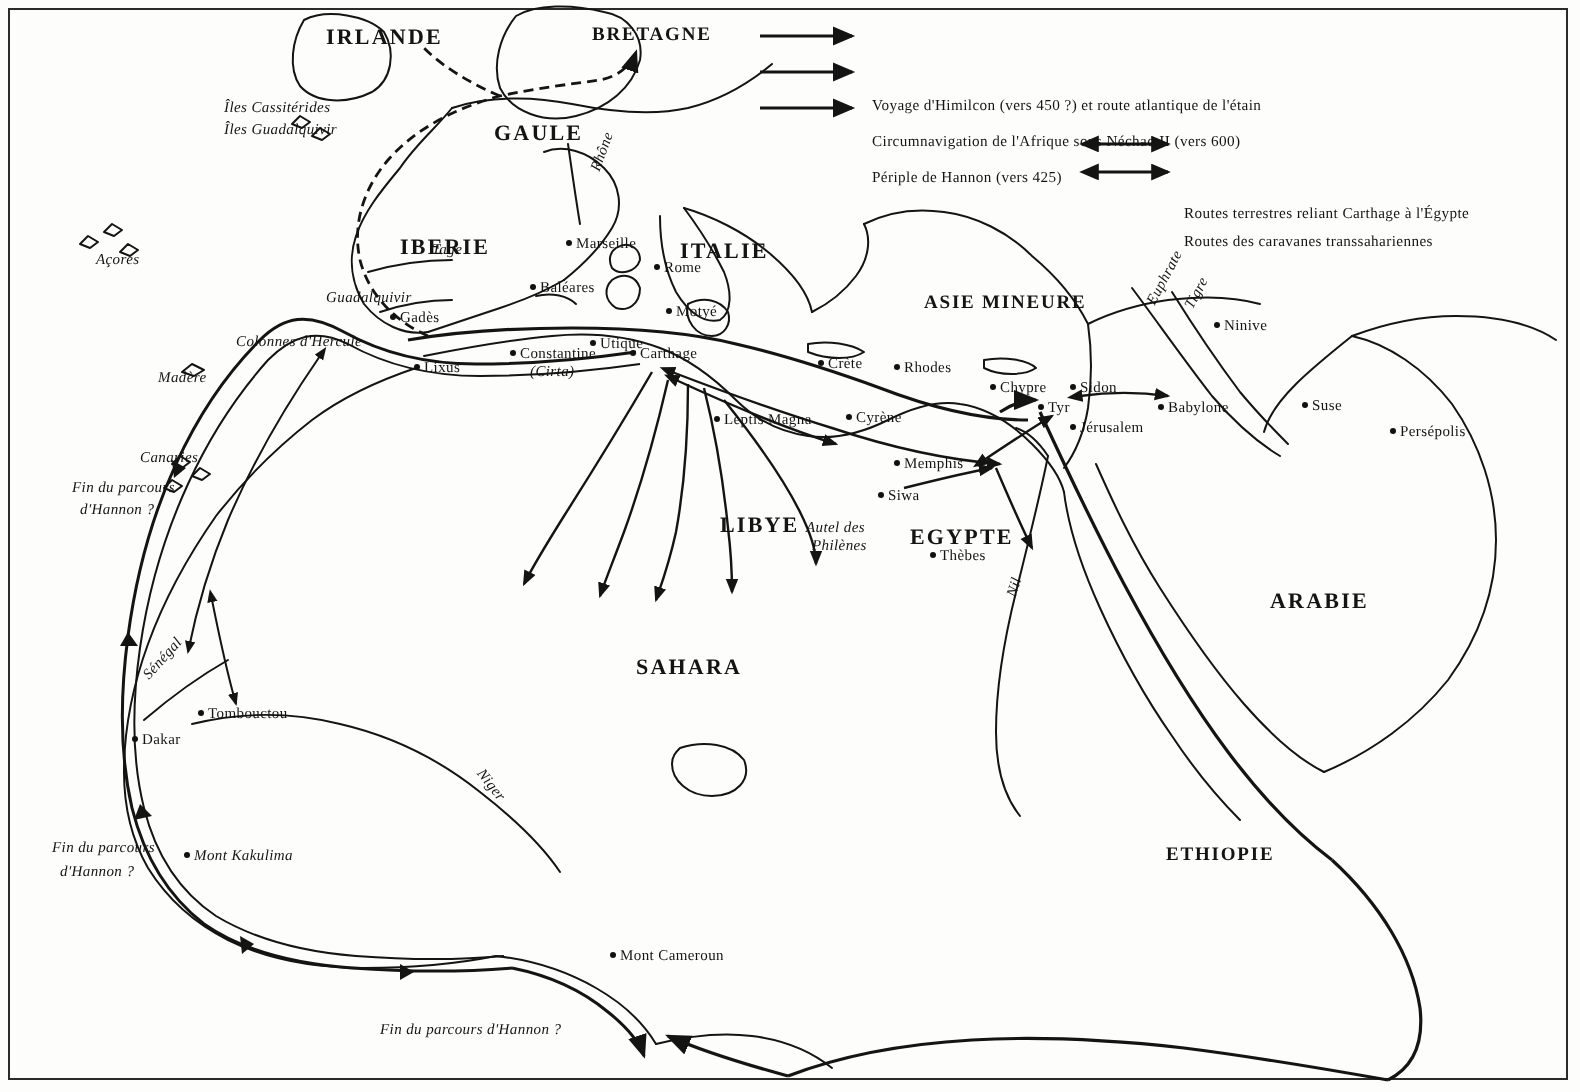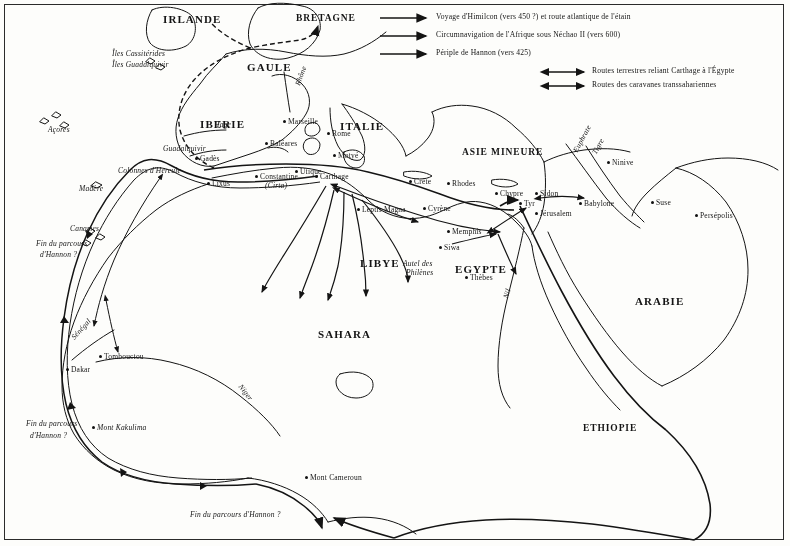--- a/index.html
+++ b/index.html
@@ -55,20 +55,21 @@
   .city-i {
     font-size: 7.5px;
     font-style: italic;
   }
   .note {
     font-size: 7.5px;
     font-style: italic;
   }
   .legend-text {
     font-size: 7.6px;
+    margin-top: 36px;
   }
   .dot {
     position: absolute;
     width: 3px;
     height: 3px;
     background: #111;
     border-radius: 50%;
   }
   #legend-box {
     position: absolute;

